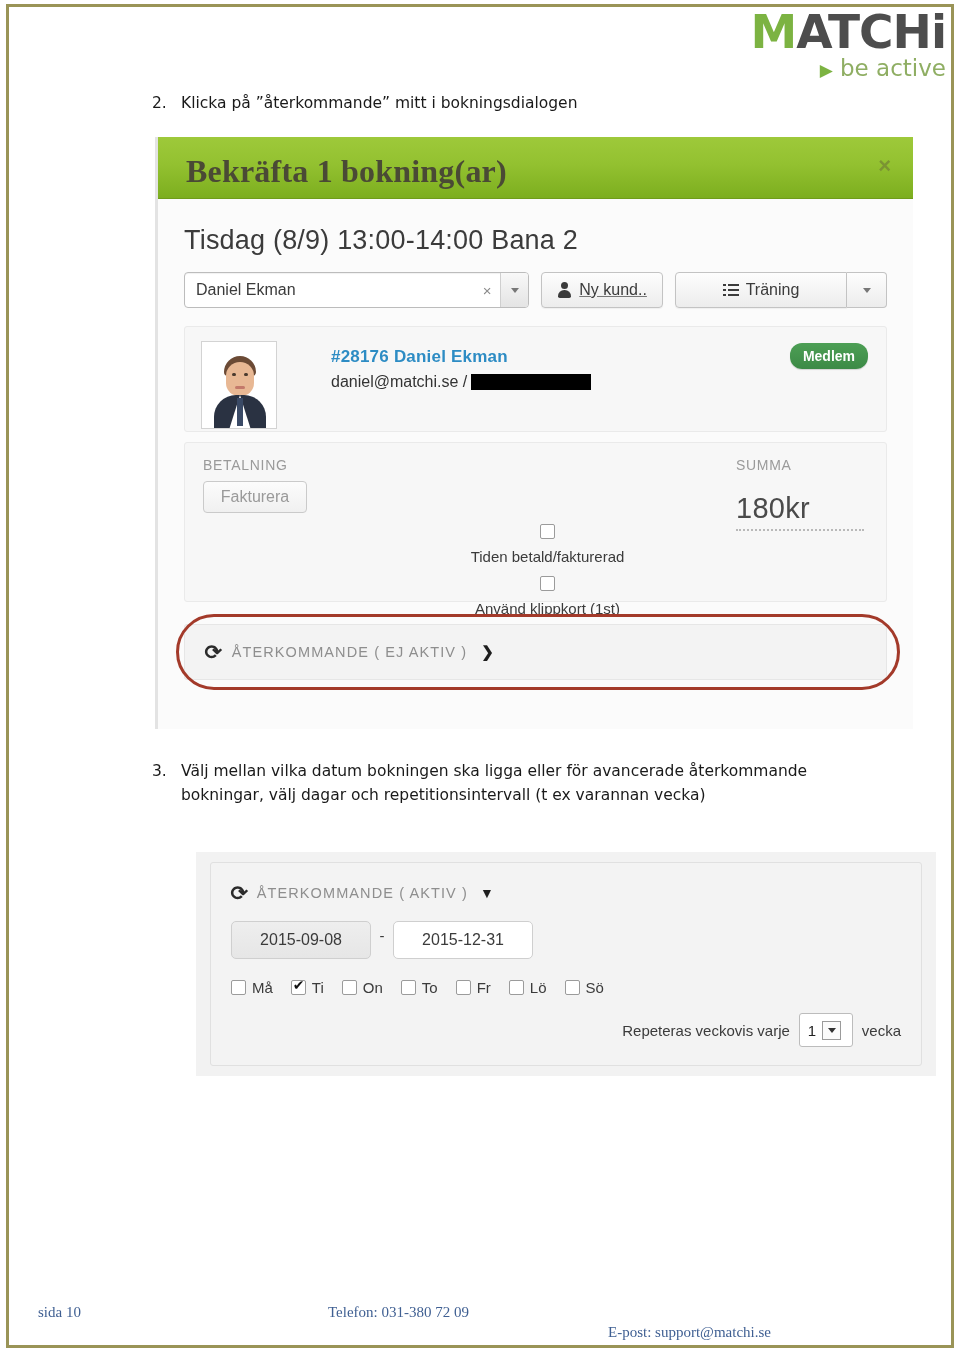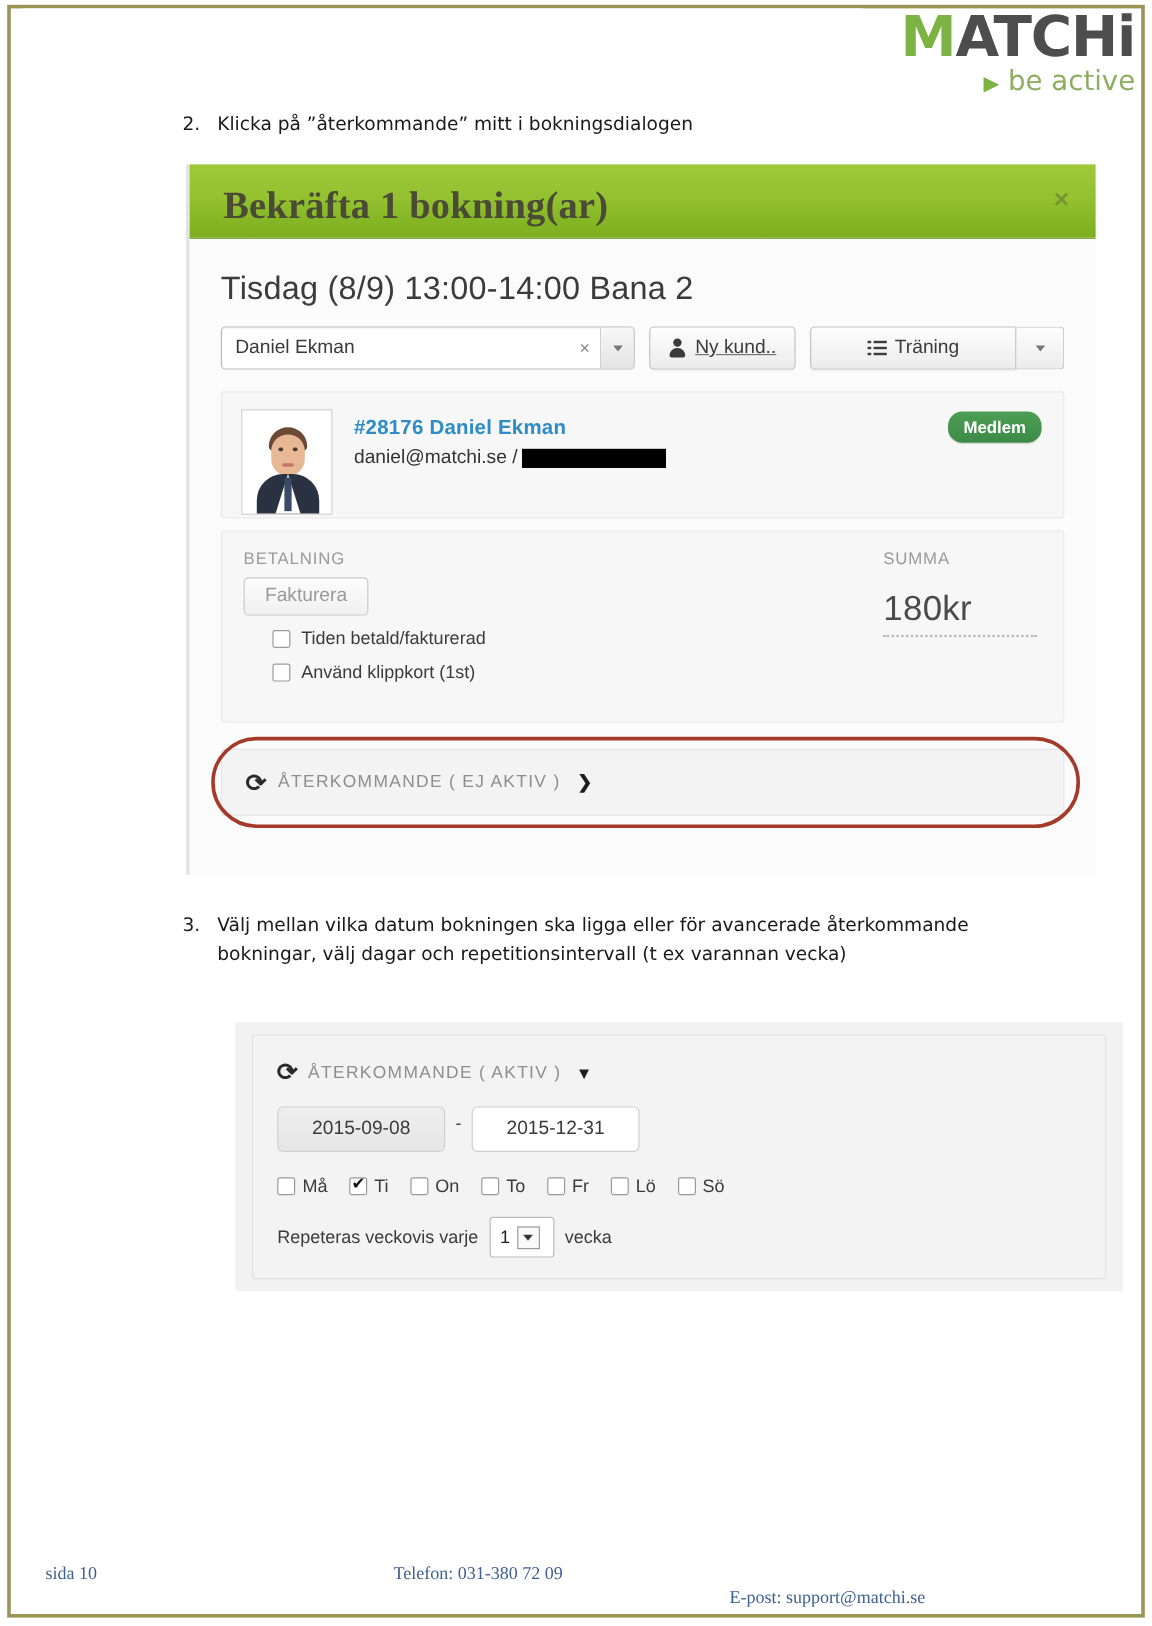--- a/index.html
+++ b/index.html
@@ -195,20 +195,21 @@
   
   .user-card {
     margin-top: 18px;
     background: #f7f7f7;
     border: 1px solid #eaeaea;
     border-radius: 3px;
     height: 106px;
     position: relative;
     padding: 14px 16px;
     display: flex;
+    gap: 36px;
   }
   .avatar {
     width: 76px; height: 88px;
     background: #fff;
     border: 1px solid #d3d3d3;
     position: relative;
     overflow: hidden;
     flex: none;
   }
   .av-hair { position:absolute; left:22px; top:14px; width:32px; height:20px;
@@ -256,21 +257,21 @@
   }
   .btn-faktura {
     margin-top: 8px;
     width: 104px; height: 32px;
     background: linear-gradient(to bottom,#fcfcfc,#f0f0f0);
     border: 1px solid #cacaca;
     border-radius: 4px;
     display:flex; align-items:center; justify-content:center;
     font-size: 16px; color: #9a9a9a; cursor: pointer;
   }
-  .chk-row { display: flex; align-items: center; gap: 9px; margin-top: 11px; margin-left: 24px; }
+  .chk-row { display: flex; align-items: center; gap: 9px; margin-top: 11px; margin-left: 24px; flex-direction: column; }
   .chkbox {
     width: 15px; height: 15px; background: #fff; border: 1px solid #9b9b9b;
     border-radius: 2px; flex: none; position: relative; cursor: pointer;
   }
   .chkbox.checked::after {
     content: '✔';
     position: absolute; left: 1px; top: -3px;
     font-size: 14px; color: #111; line-height: 1;
   }
   .chk-lbl { font-size: 15px; color: #3b3b3b; }
@@ -340,21 +341,21 @@
     width: 140px; height: 38px;
     background: #fff;
     border: 1px solid #cfcfcf;
     border-radius: 5px;
     display:flex; align-items:center; justify-content:center;
     font-size: 16px; color: #3b3b3b; cursor: pointer;
   }
   .days-row { display: flex; align-items: center; gap: 6px; margin-top: 20px; }
   .day-item { display: flex; align-items: center; gap: 6px; margin-right: 12px; justify-content: flex-end; }
   .day-lbl { font-size: 15px; color: #3b3b3b; }
-  .rep-row { display: flex; align-items: center; gap: 9px; margin-top: 17px; }
+  .rep-row { display: flex; align-items: center; gap: 9px; margin-top: 17px; justify-content: flex-end; }
   .rep-text { font-size: 15px; color: #3b3b3b; }
   .rep-select {
     height: 34px; min-width: 54px;
     background: #fff; border: 1px solid #bcbcbc; border-radius: 3px;
     display: flex; align-items: center; gap: 6px;
     padding: 0 6px 0 8px; cursor: pointer;
   }
   .rep-val { font-size: 15px; color: #222; }
   .rep-caret-box {
     width: 19px; height: 19px; border: 1px solid #9b9b9b; background: #fbfbfb;

